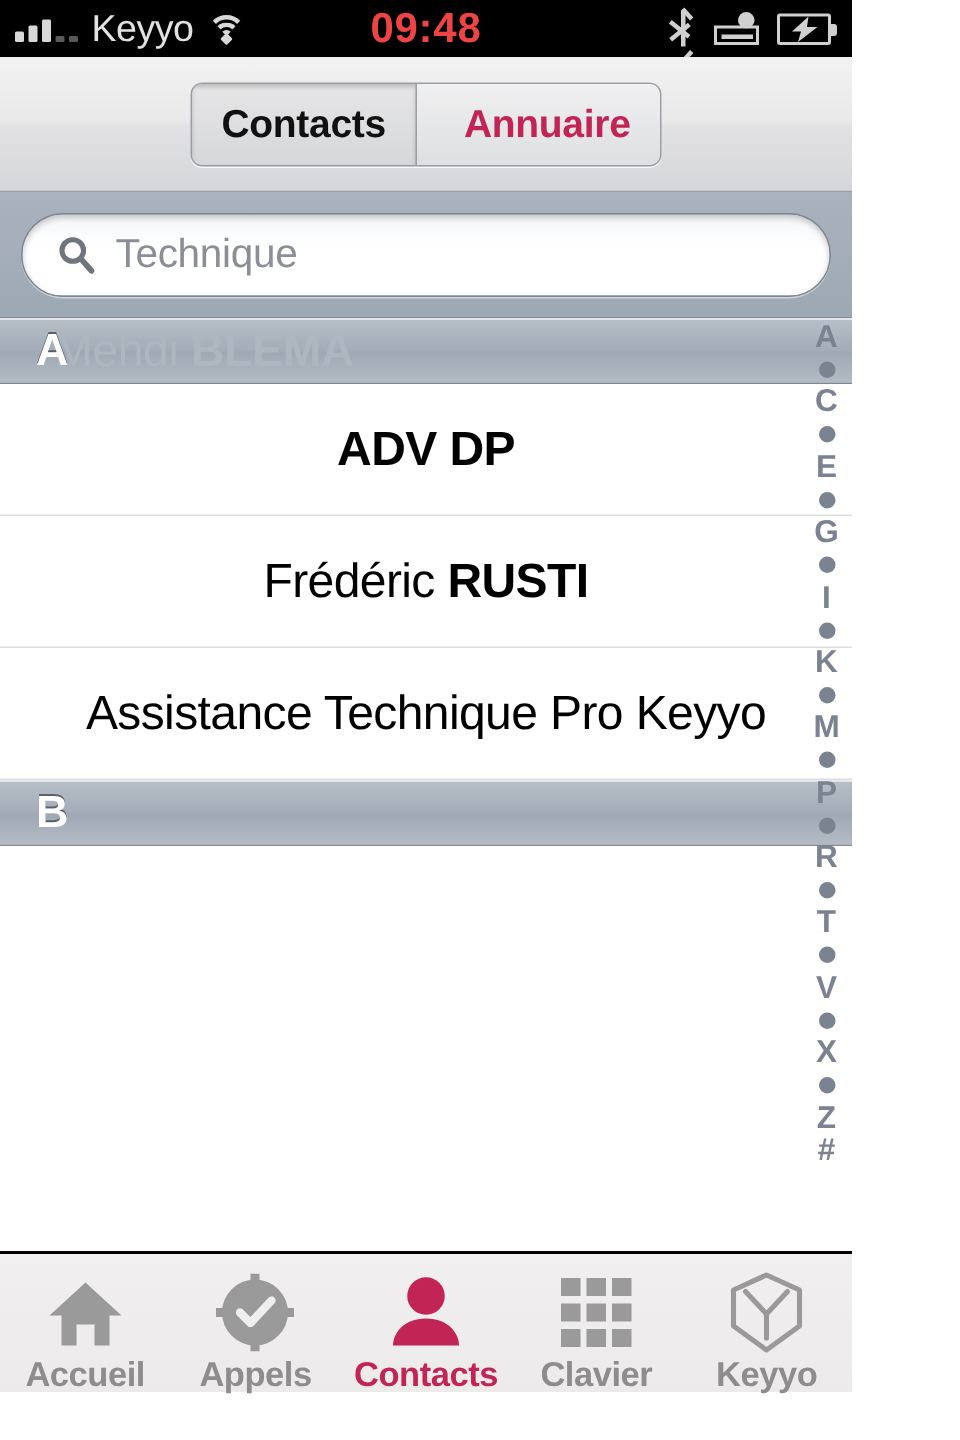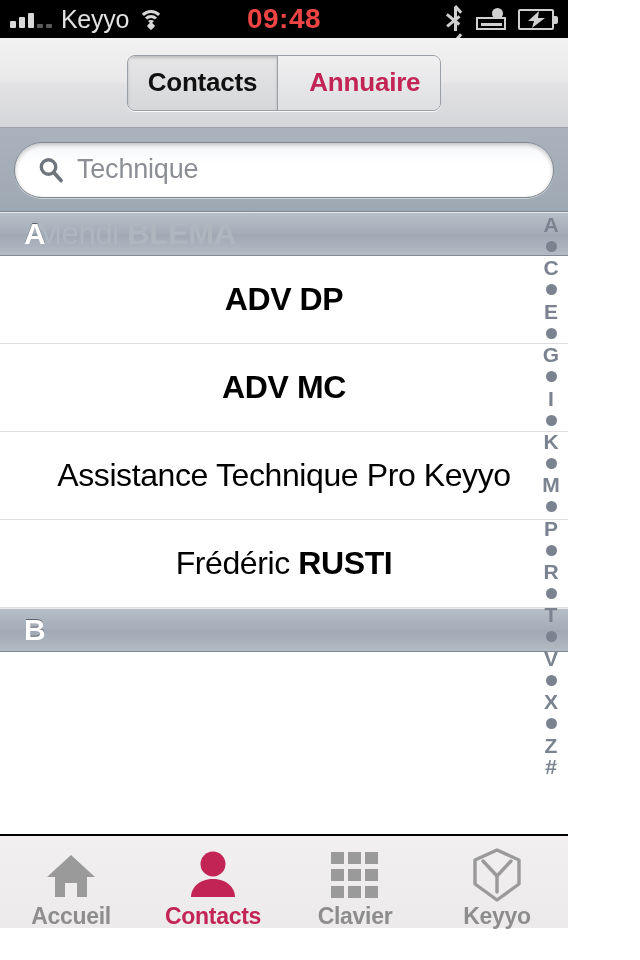--- a/index.html
+++ b/index.html
@@ -313,27 +313,24 @@
       <span class="ghost-row">
         <span>Mehdi </span><b>BLEMA</b>
       </span>
       <span class="letter">A</span>
     </div>
 
     <div class="row center">
       <span class="name"><b>ADV DP</b></span>
     </div>
     <div class="row center">
-      <span class="name"><b>ADV MC</b></span>
+      <span class="name"><span>Frédéric </span><b>RUSTI</b></span>
     </div>
     <div class="row center">
       <span class="name"><span>Assistance Technique Pro Keyyo</span></span>
-    </div>
-    <div class="row center">
-      <span class="name"><span>Frédéric </span><b>RUSTI</b></span>
     </div>
 
     <div class="section-header">
       <span class="letter">B</span>
     </div>
 
     <div class="alpha-index" id="alpha-index">
         <div class="ai">A</div>
         <div class="ai dot"></div>
         <div class="ai">C</div>
@@ -367,20 +364,33 @@
 
     <div class="tab">
       <span class="ticon">
         <svg width="56" height="48" viewBox="0 0 56 48">
           <path d="M28 4 L52 26 L44 26 L44 46 L34 46 L34 32 L22 32 L22 46 L12 46 L12 26 L4 26 Z" fill="#9a9a9a"></path>
         </svg>
       </span>
       <span class="tlabel">Accueil</span>
     </div>
 
+    <div class="tab">
+      <span class="ticon">
+        <svg width="52" height="52" viewBox="0 0 52 52">
+          <circle cx="26" cy="26" r="22" fill="#9a9a9a"></circle>
+          <rect x="23" y="0" width="6" height="8" fill="#9a9a9a"></rect>
+          <rect x="23" y="44" width="6" height="8" fill="#9a9a9a"></rect>
+          <rect x="0" y="23" width="8" height="6" fill="#9a9a9a"></rect>
+          <rect x="44" y="23" width="8" height="6" fill="#9a9a9a"></rect>
+          <polyline points="16,26 23,33 37,18" fill="none" stroke="#efeff0" stroke-width="5.5" stroke-linecap="round" stroke-linejoin="round"></polyline>
+        </svg>
+      </span>
+      <span class="tlabel">Appels</span>
+    </div>
 
     <div class="tab active">
       <span class="ticon">
         <svg width="52" height="48" viewBox="0 0 52 48">
           <circle cx="26" cy="13" r="12.5" fill="#c32456"></circle>
           <path d="M26 28 C41 28 48 38 48 46 L4 46 C4 38 11 28 26 28 Z" fill="#c32456"></path>
         </svg>
       </span>
       <span class="tlabel">Contacts</span>
     </div>

